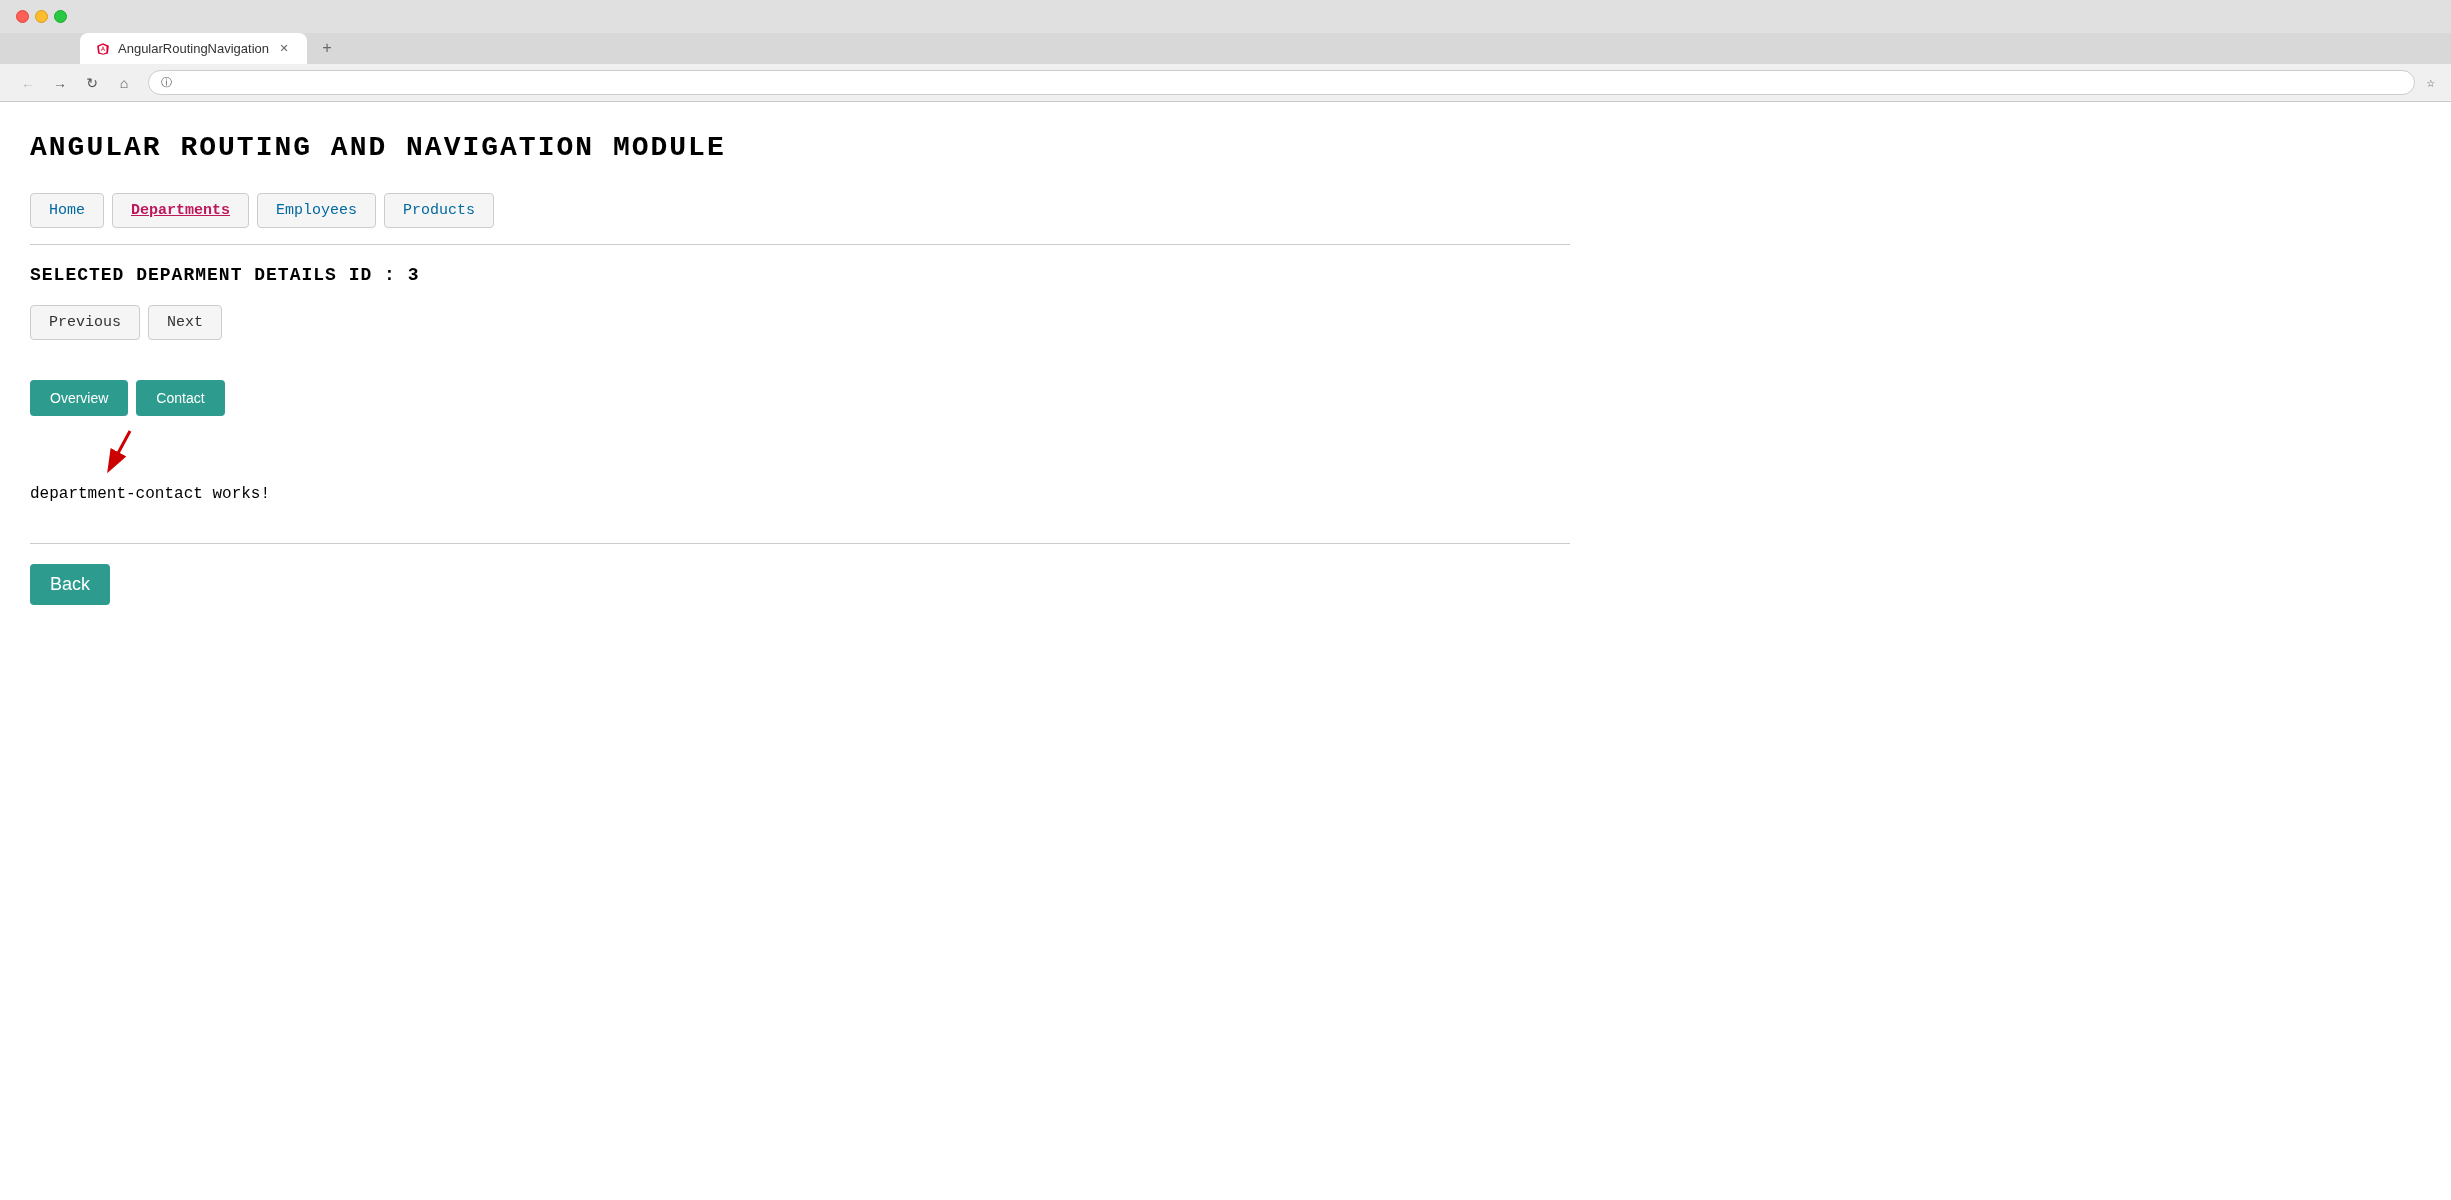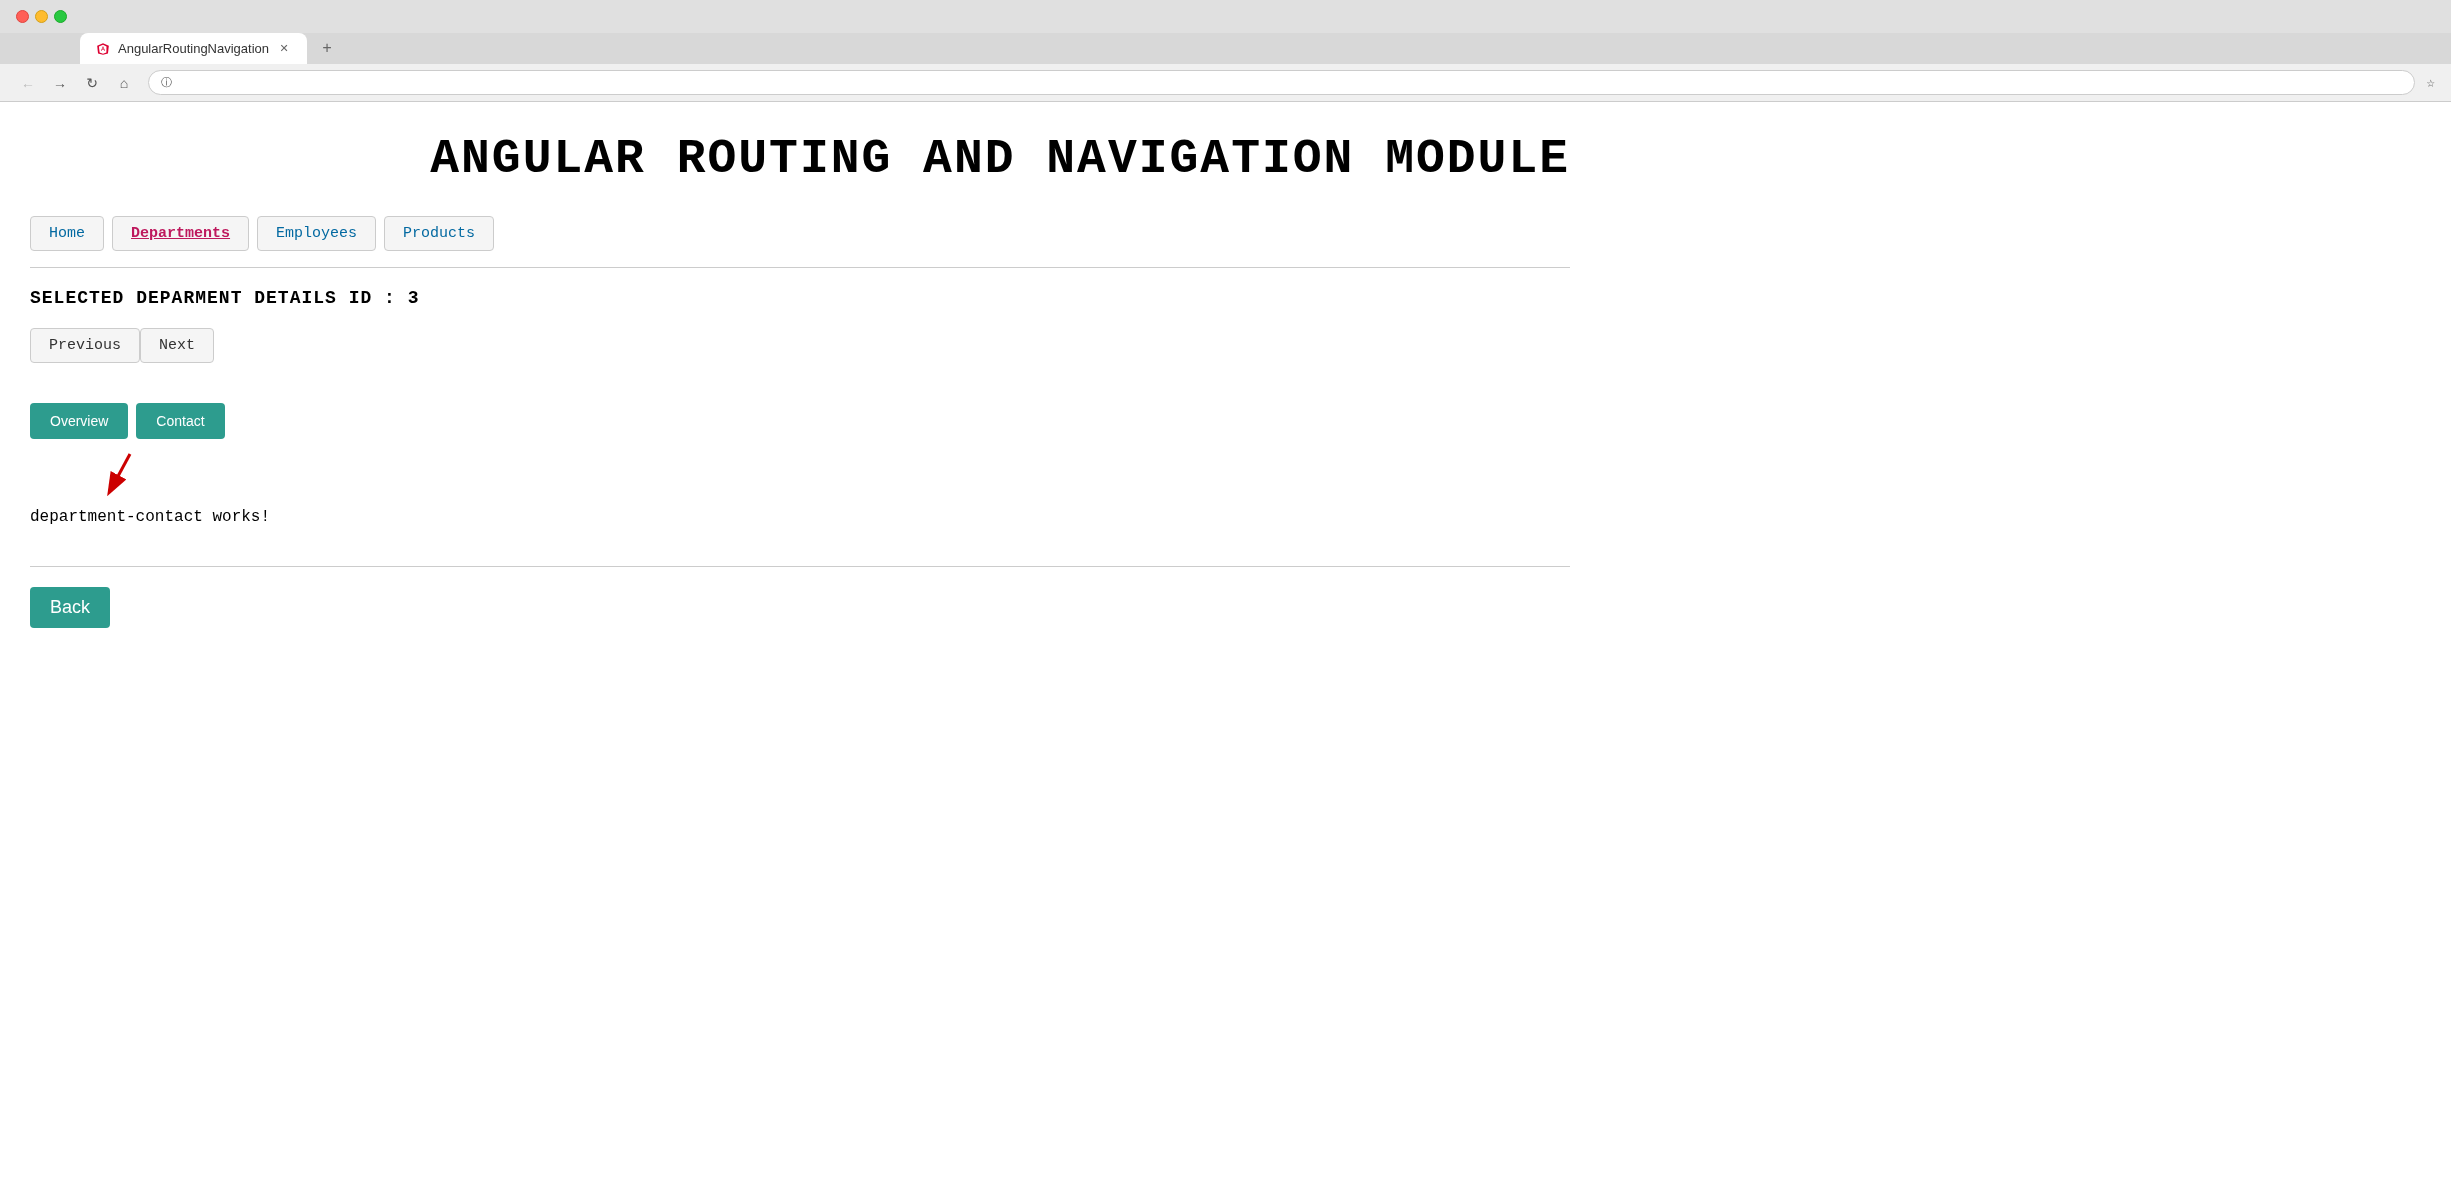--- a/index.html
+++ b/index.html
@@ -162,22 +162,22 @@
       font-size: 14px;
     }
 
     
     .page-content {
       padding: 20px 30px;
       max-width: 1600px;
     }
 
     .page-title {
-      text-align: right;
-      font-size: 48px;
+      text-align: left;
+      font-size: 28px;
       font-weight: bold;
       font-family: 'Courier New', Courier, monospace;
       letter-spacing: 2px;
       margin-bottom: 30px;
       margin-top: 10px;
     }
 
     .nav-menu {
       display: flex;
       gap: 8px;
@@ -212,21 +212,21 @@
     .section-title {
       font-size: 18px;
       font-weight: bold;
       font-family: 'Courier New', Courier, monospace;
       letter-spacing: 1px;
       margin-bottom: 20px;
     }
 
     .nav-buttons-row {
       display: flex;
-      gap: 0;
+      gap: 8px;
       margin-bottom: 40px;
       align-items: center;
     }
 
     .prev-next-btn {
       padding: 8px 18px;
       border: 1px solid #cccccc;
       border-radius: 4px;
       font-family: 'Courier New', Courier, monospace;
       font-size: 15px;

